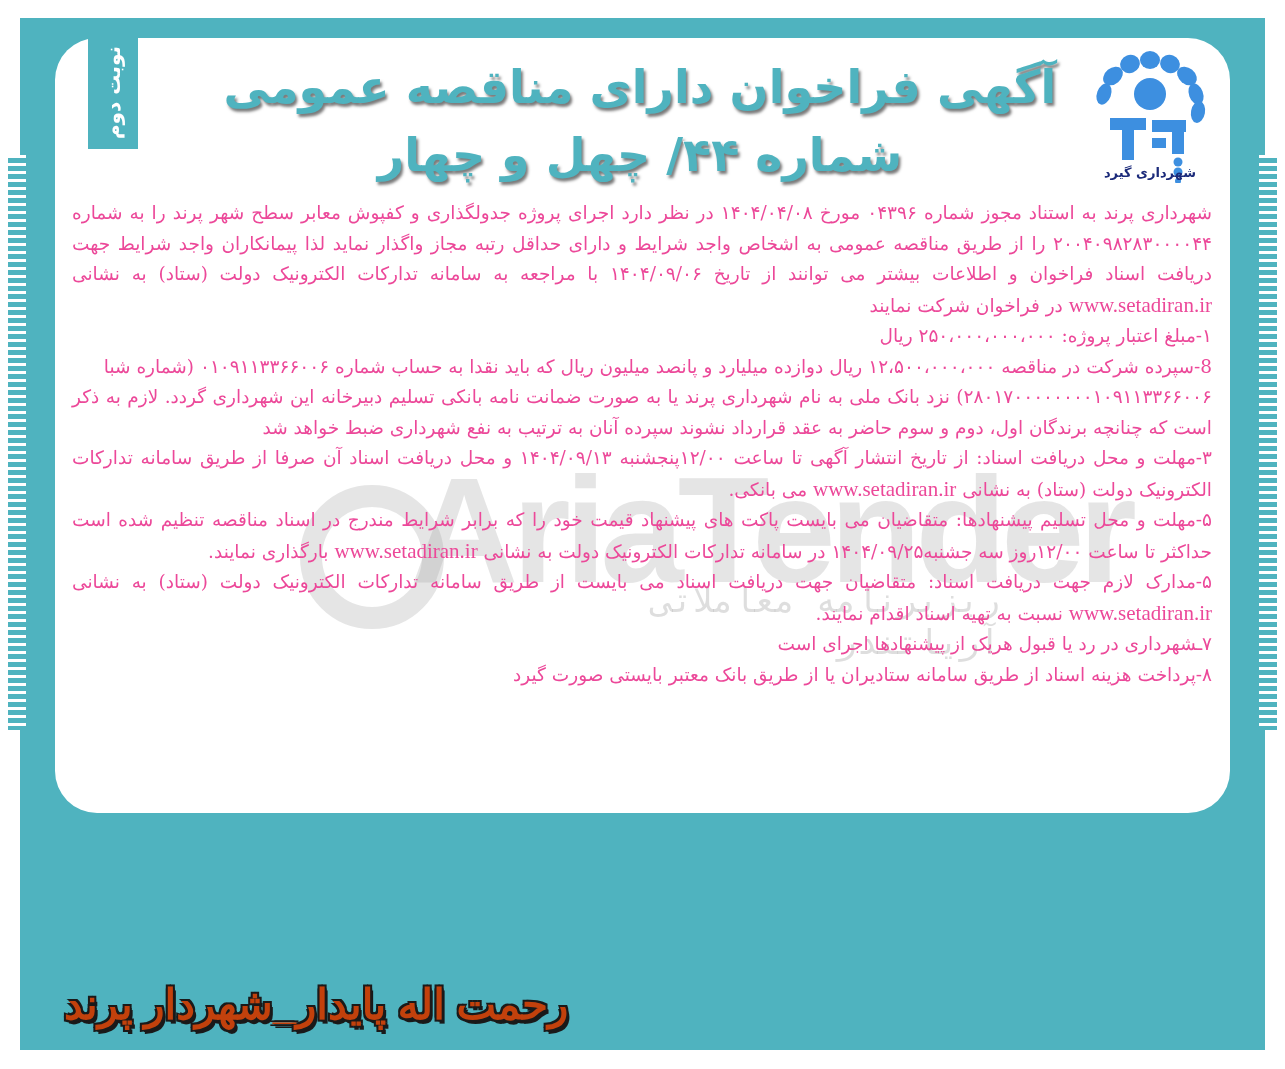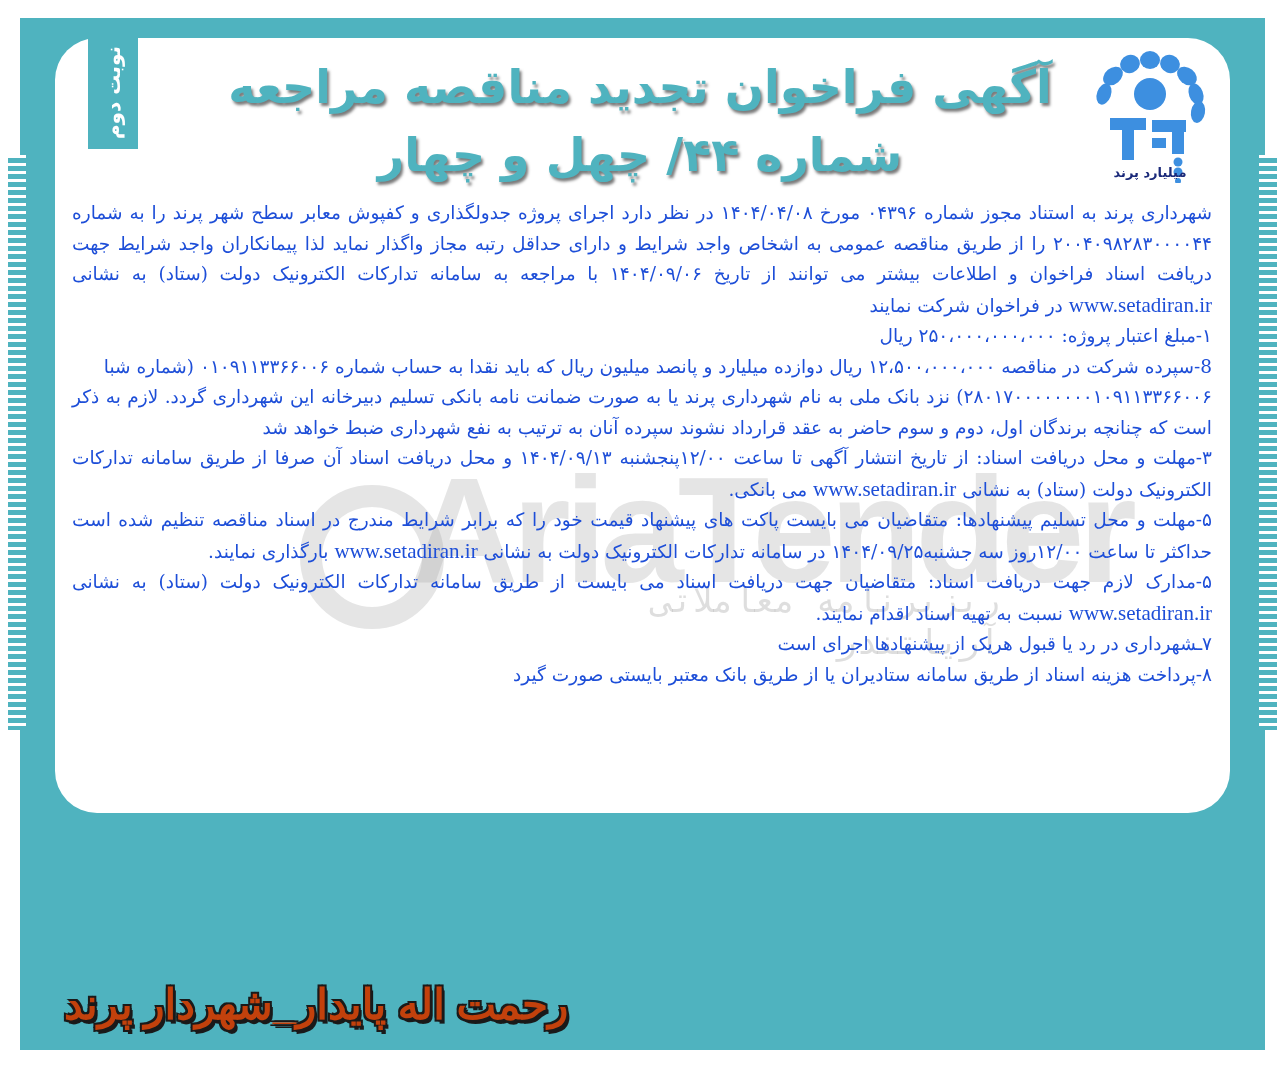--- a/index.html
+++ b/index.html
@@ -23,42 +23,42 @@
   .logo-text { position:absolute; left:1085px; top:165px; width:130px; text-align:center; direction:rtl;
                color:#1b2a7a; font-weight:bold; font-size:13px; font-family:"DejaVu Sans", sans-serif; }
   .watermark { position:absolute; left:300px; top:455px; width:700px; height:200px; pointer-events:none; }
   .wm-main { position:absolute; left:60px; top:0; font-size:150px; font-weight:bold; color:rgba(160,160,160,0.28);
              font-family:"Liberation Sans", sans-serif; letter-spacing:-6px; line-height:150px; }
   .wm-sub { position:absolute; left:256px; top:125px; font-size:34px; color:rgba(160,160,160,0.35); direction:rtl;
             font-family:Liberation Mono, monospace; letter-spacing:6px; }
   .wm-circle { position:absolute; left:0; top:30px; width:100px; height:100px; border:22px solid rgba(160,160,160,0.28);
                border-radius:50%; }
   .body { position:absolute; left:72px; top:198px; width:1140px; direction:rtl; text-align:justify;
-          font-family:"DejaVu Serif", serif; font-size:18.5px; line-height:30.5px; color:#1d4ed8; }
+          font-family:"DejaVu Serif", serif; font-size:18.5px; line-height:30.5px; color:#ec4899; }
   .body p { margin:0; }
   .body .ltr { direction:ltr; unicode-bidi:embed; font-family:"Liberation Serif", serif; font-size:21px; }
   .sign { position:absolute; left:64px; top:980px; direction:rtl; color:#c2410c; font-weight:bold; font-size:42px;
           font-family:Liberation Sans, sans-serif;
           text-shadow: 2px 2px 0 #1a1a1a, -2px -2px 0 #1a1a1a, 2px -2px 0 #1a1a1a, -2px 2px 0 #1a1a1a, 3px 4px 0 #1a1a1a; }
 </style>
 </head>
 <body>
 
 <div class="frame"></div>
 <div class="strip left"></div>
 <div class="strip right" style="right:8px;"></div>
 
 <div class="card"></div>
 
 <div class="badge">
   <span>نوبت دوم</span>
 </div>
 
 <div class="title">
-  <div class="l1">آگهی فراخوان تجدید مناقصه مراجعه</div>
+  <div class="l1">آگهی فراخوان دارای مناقصه عمومی</div>
   <div class="l2">شماره ۴۴/ چهل و چهار</div>
 </div>
 
 <svg class="logo" viewBox="0 0 140 135">
   <g fill="#3d8fe0">
     <ellipse cx="70" cy="12" rx="10" ry="9"></ellipse>
     <ellipse cx="50" cy="16" rx="10" ry="9" transform="rotate(-20 50 16)"></ellipse>
     <ellipse cx="90" cy="16" rx="10" ry="9" transform="rotate(20 90 16)"></ellipse>
     <ellipse cx="33" cy="28" rx="11" ry="8" transform="rotate(-40 33 28)"></ellipse>
     <ellipse cx="107" cy="28" rx="11" ry="8" transform="rotate(40 107 28)"></ellipse>
@@ -69,21 +69,21 @@
     <rect x="30" y="70" width="36" height="12"></rect>
     <rect x="42" y="70" width="12" height="42"></rect>
     <rect x="72" y="72" width="34" height="12"></rect>
     <rect x="92" y="72" width="12" height="34"></rect>
     <rect x="72" y="90" width="14" height="10"></rect>
     <circle cx="98" cy="114" r="4.5"></circle>
     <circle cx="98" cy="124" r="4.5"></circle>
     <circle cx="98" cy="133" r="3"></circle>
   </g>
 </svg>
-<div class="logo-text">میلیارد پرند</div>
+<div class="logo-text">شهرداری گیرد</div>
 
 <div class="watermark">
   <div class="wm-circle"></div>
   <div class="wm-main" style="left:110px;">AriaTender</div>
   <div class="wm-sub">ریزبرنامه معاملاتی آریاتندر</div>
 </div>
 
 <div class="body">
   <p>
     <span>شهرداری پرند به استناد مجوز شماره ۰۴۳۹۶ مورخ ۱۴۰۴/۰۴/۰۸ در نظر دارد اجرای پروژه جدولگذاری و کفپوش معابر سطح شهر پرند را به شماره ۲۰۰۴۰۹۸۲۸۳۰۰۰۰۴۴ را از طریق مناقصه عمومی به اشخاص واجد شرایط و دارای حداقل رتبه مجاز واگذار نماید لذا پیمانکاران واجد شرایط جهت دریافت اسناد فراخوان و اطلاعات بیشتر می توانند از تاریخ ۱۴۰۴/۰۹/۰۶ با مراجعه به سامانه تدارکات الکترونیک دولت (ستاد) به نشانی</span>

